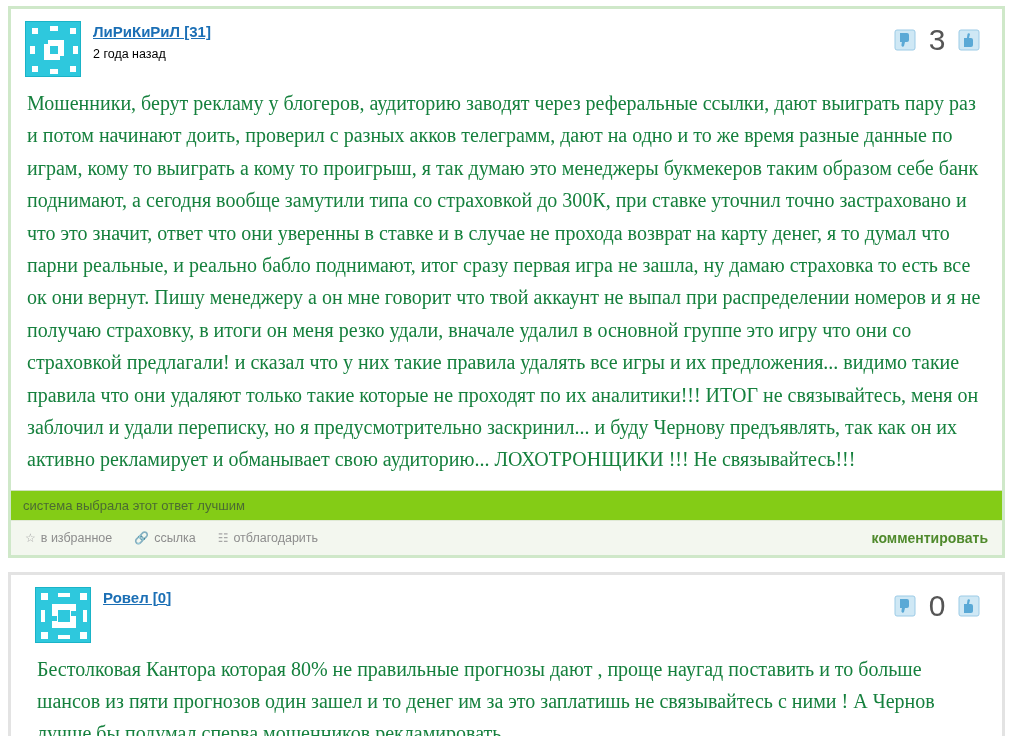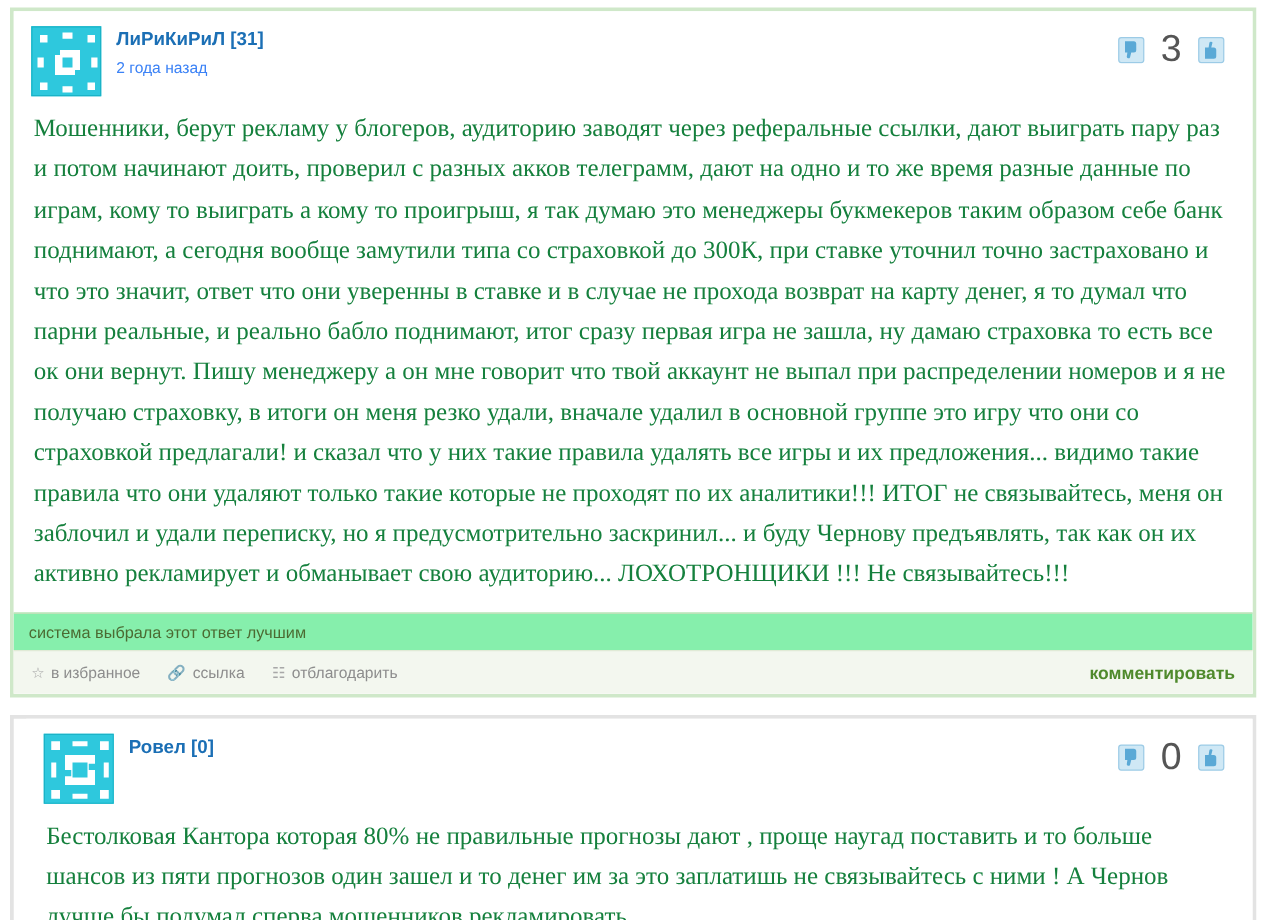--- a/index.html
+++ b/index.html
@@ -55,27 +55,28 @@
   }
   .avatar svg { display: block; }
 
   .who {
     margin-left: 12px;
     flex: 1 1 auto;
     padding-top: 2px;
   }
   .uname {
     color: #1b6fb5;
+    text-decoration: underline;
     font-size: 15px;
     font-weight: bold;
     display: inline-block;
     cursor: pointer;
   }
   .ago {
-    color: #3b82f6;
+    color: #000000;
     font-size: 12.5px;
     margin-top: 6px;
   }
 
   .votes {
     display: flex;
     align-items: center;
     gap: 10px;
     padding-top: 4px;
     padding-right: 6px;
@@ -100,21 +101,21 @@
   .ans-body {
     padding: 8px 16px 14px 16px;
     font-size: 20px;
     line-height: 1.62;
     color: #15803d;
     text-align: left;
     font-family: Liberation Serif, serif;
   }
 
   .best-banner {
-    background: #86efac;
+    background: #84cc16;
     color: #4b6b32;
     font-size: 13px;
     padding: 7px 12px;
     border-top: 1px solid #cfe0bd;
   }
 
   .ans-foot {
     display: flex;
     align-items: center;
     background: #f7f7f7;

